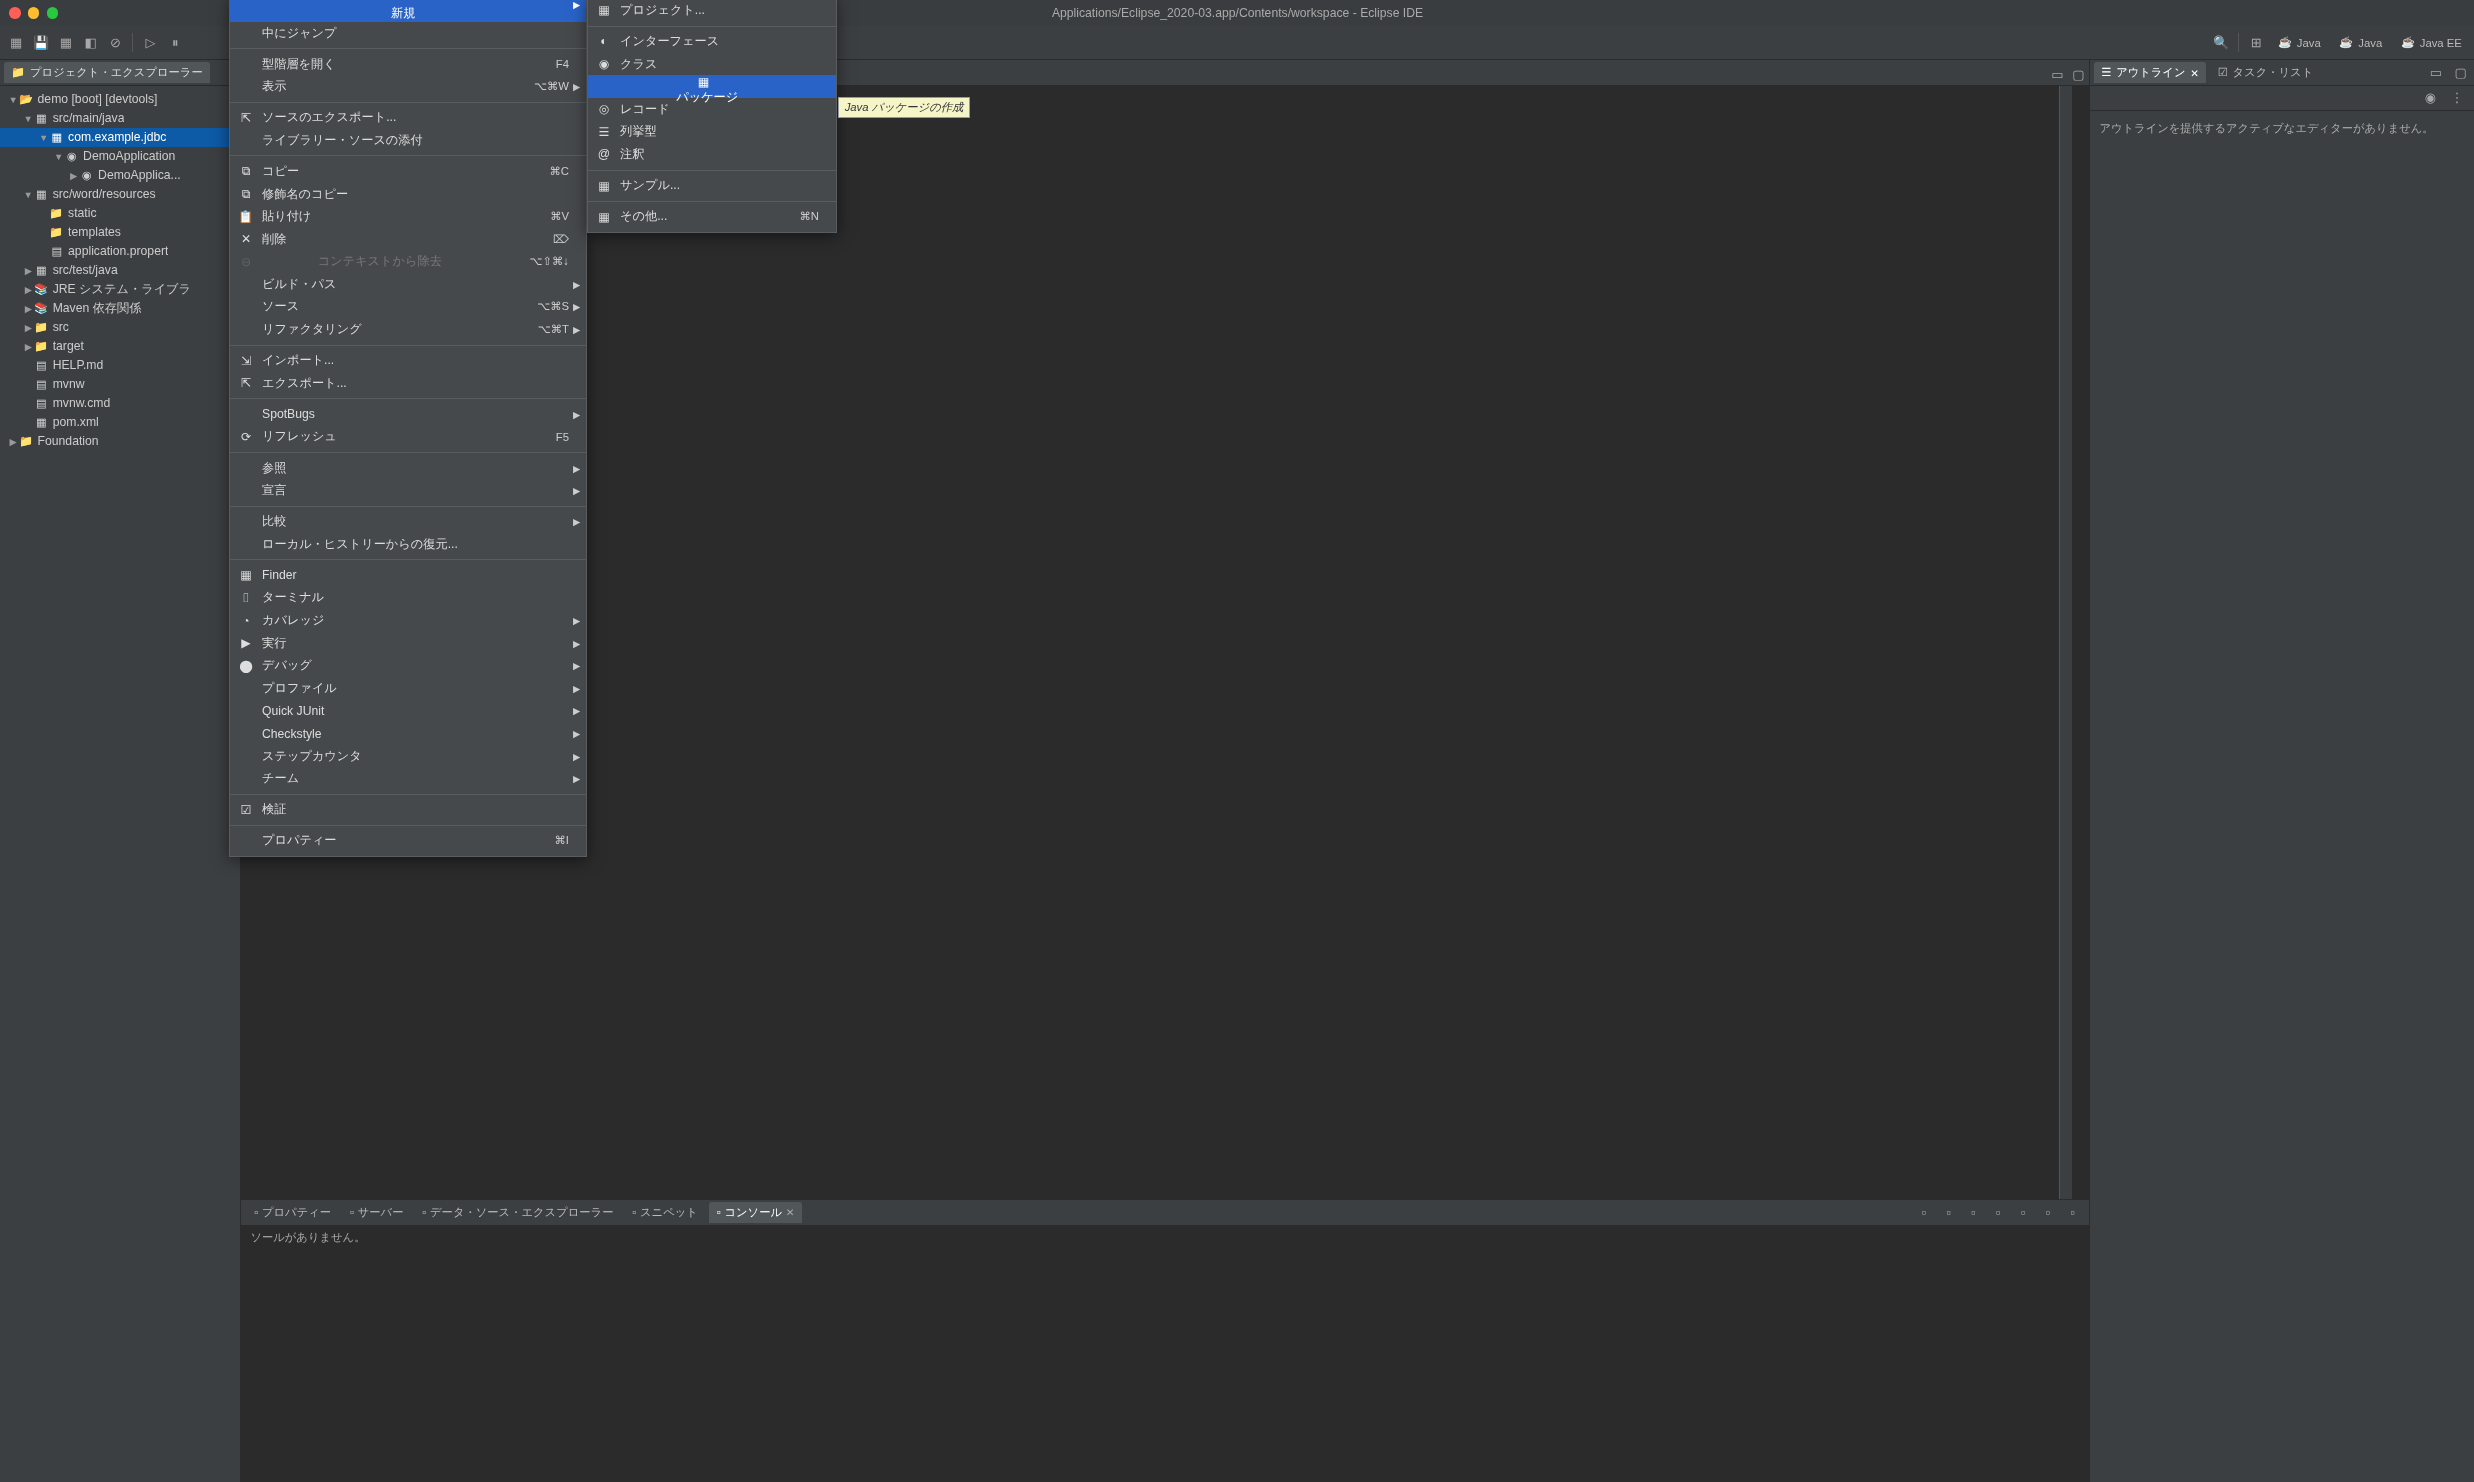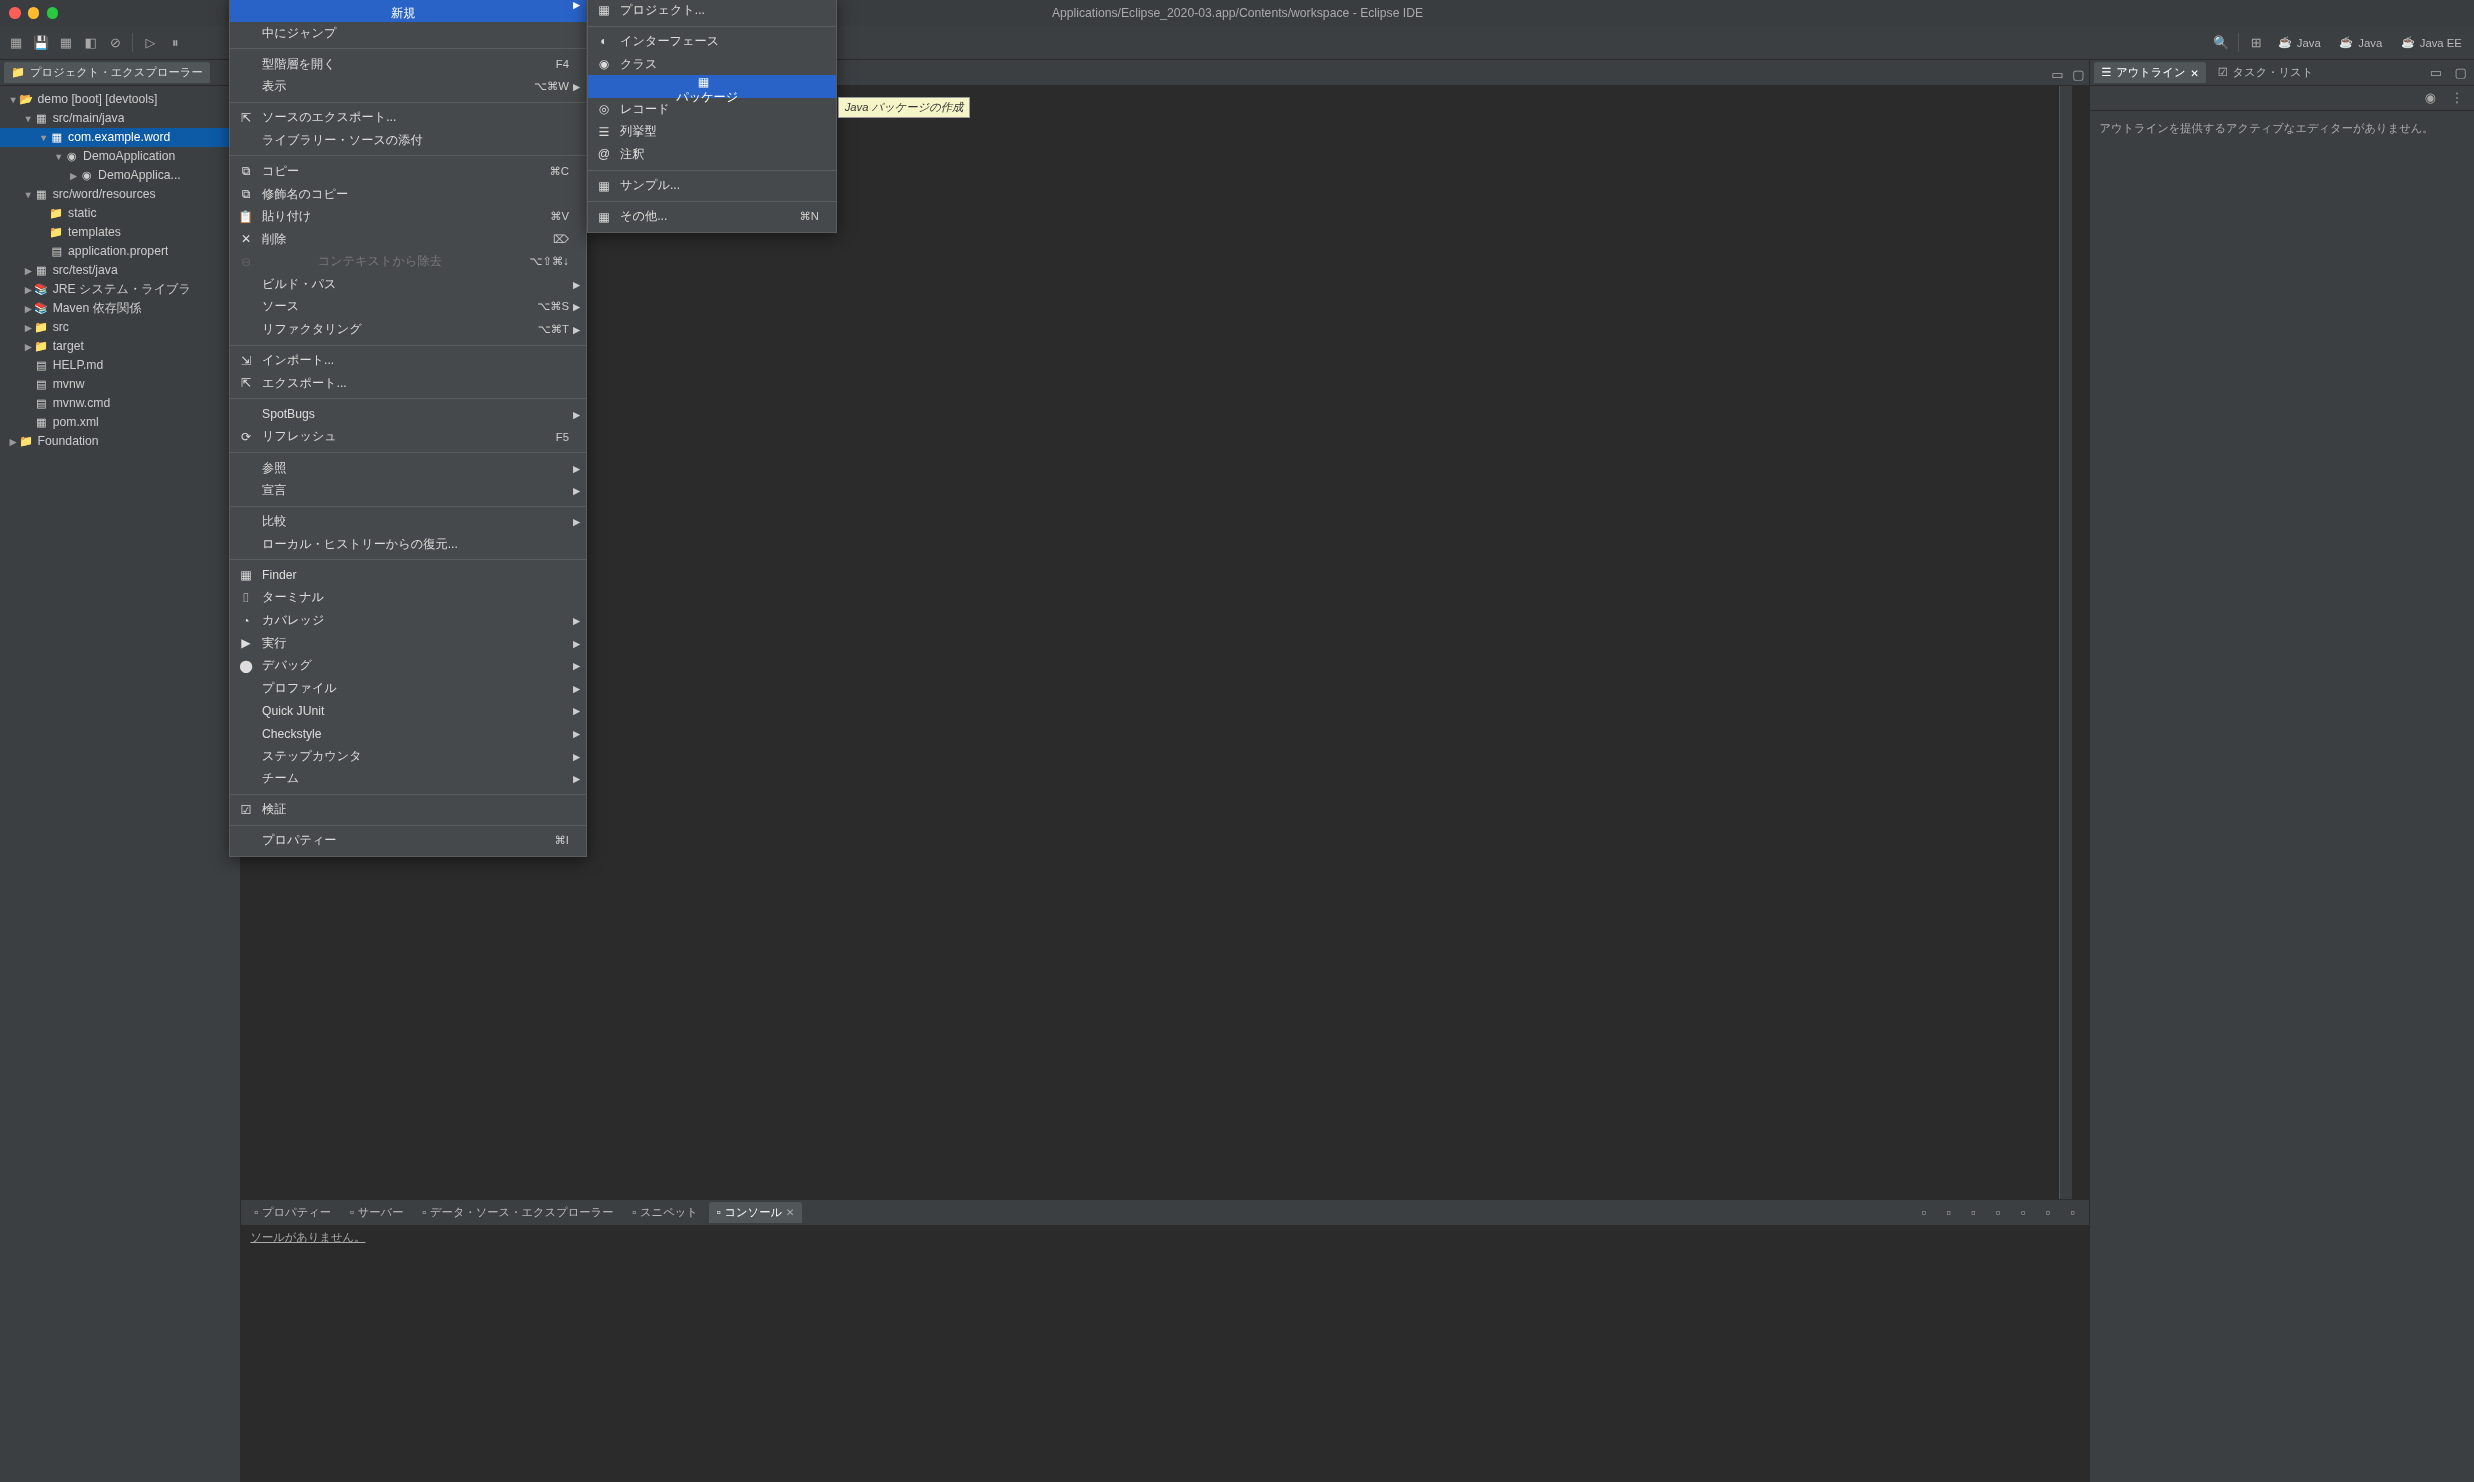--- a/index.html
+++ b/index.html
@@ -46,21 +46,21 @@
 .hl { color: #9876aa; }
 .ruler { position: absolute; right: 17px; top: 0; bottom: 0; width: 13px; background: #3c3f41; border-left: 0.9px solid #555; }
 
 
 .bottom-panel { height: 283px; border-top: 0.9px solid #2b2b2b; background: #3c3f41; display: flex; flex-direction: column; }
 .bottom-tabs { height: 24.5px; display: flex; align-items: center; gap: 3.8px; padding: 0 5.7px; }
 .bottom-tab { display: flex; align-items: center; gap: 3.8px; padding: 2.8px 7.5px; color: #bbb; font-size: 11.3px; cursor: pointer; border-radius: 2.8px 2.8px 0 0; }
 .bottom-tab.active { background: #515658; color: #fff; }
 .bottom-tab .close { font-size: 10.4px; color: #aaa; }
 .bottom-toolbar { margin-left: auto; display: flex; gap: 3.8px; }
-.bottom-body { flex: 1; background: #2b2b2b; padding: 5.7px 9.4px; color: #aaa; font-size: 11.3px; text-decoration: underline; }
+.bottom-body { flex: 1; background: #2b2b2b; padding: 5.7px 9.4px; color: #aaa; font-size: 11.3px; }
 
 
 .right-sidebar { width: 386px; background: #3c3f41; border-left: 0.9px solid #2b2b2b; display: flex; flex-direction: column; }
 .right-tabs { height: 26px; display: flex; align-items: center; border-bottom: 0.9px solid #2b2b2b; padding: 0 3.8px; gap: 3.8px; }
 .right-tab { display: flex; align-items: center; gap: 4.7px; padding: 2.8px 7.5px; color: #bbb; font-size: 11.3px; cursor: pointer; }
 .right-tab.active { background: #515658; color: #fff; border-radius: 2.8px 2.8px 0 0; }
 .right-tab .close { font-size: 10.4px; }
 .right-toolbar { height: 24.5px; display: flex; justify-content: flex-end; align-items: center; gap: 5.7px; padding: 0 7.5px; border-bottom: 0.9px solid #2b2b2b; }
 .right-body { flex: 1; padding: 9.4px; color: #aaa; font-size: 11.3px; line-height: 1.5; }
 
@@ -141,21 +141,21 @@
           <div class="tree-row">
             <span class="tree-indent" style="width: 22.6px;"></span>
             <span class="tree-arrow">▼</span>
             <span class="tree-icon">▦</span>
             <span class="tree-label">src/main/java</span>
           </div>
           <div class="tree-row selected">
             <span class="tree-indent" style="width: 38px;"></span>
             <span class="tree-arrow">▼</span>
             <span class="tree-icon">▦</span>
-            <span class="tree-label">com.example.word</span>
+            <span class="tree-label">com.example.jdbc</span>
           </div>
           <div class="tree-row">
             <span class="tree-indent" style="width: 53px;"></span>
             <span class="tree-arrow">▼</span>
             <span class="tree-icon">◉</span>
             <span class="tree-label">DemoApplication</span>
           </div>
           <div class="tree-row">
             <span class="tree-indent" style="width: 68px;"></span>
             <span class="tree-arrow">▶</span>

